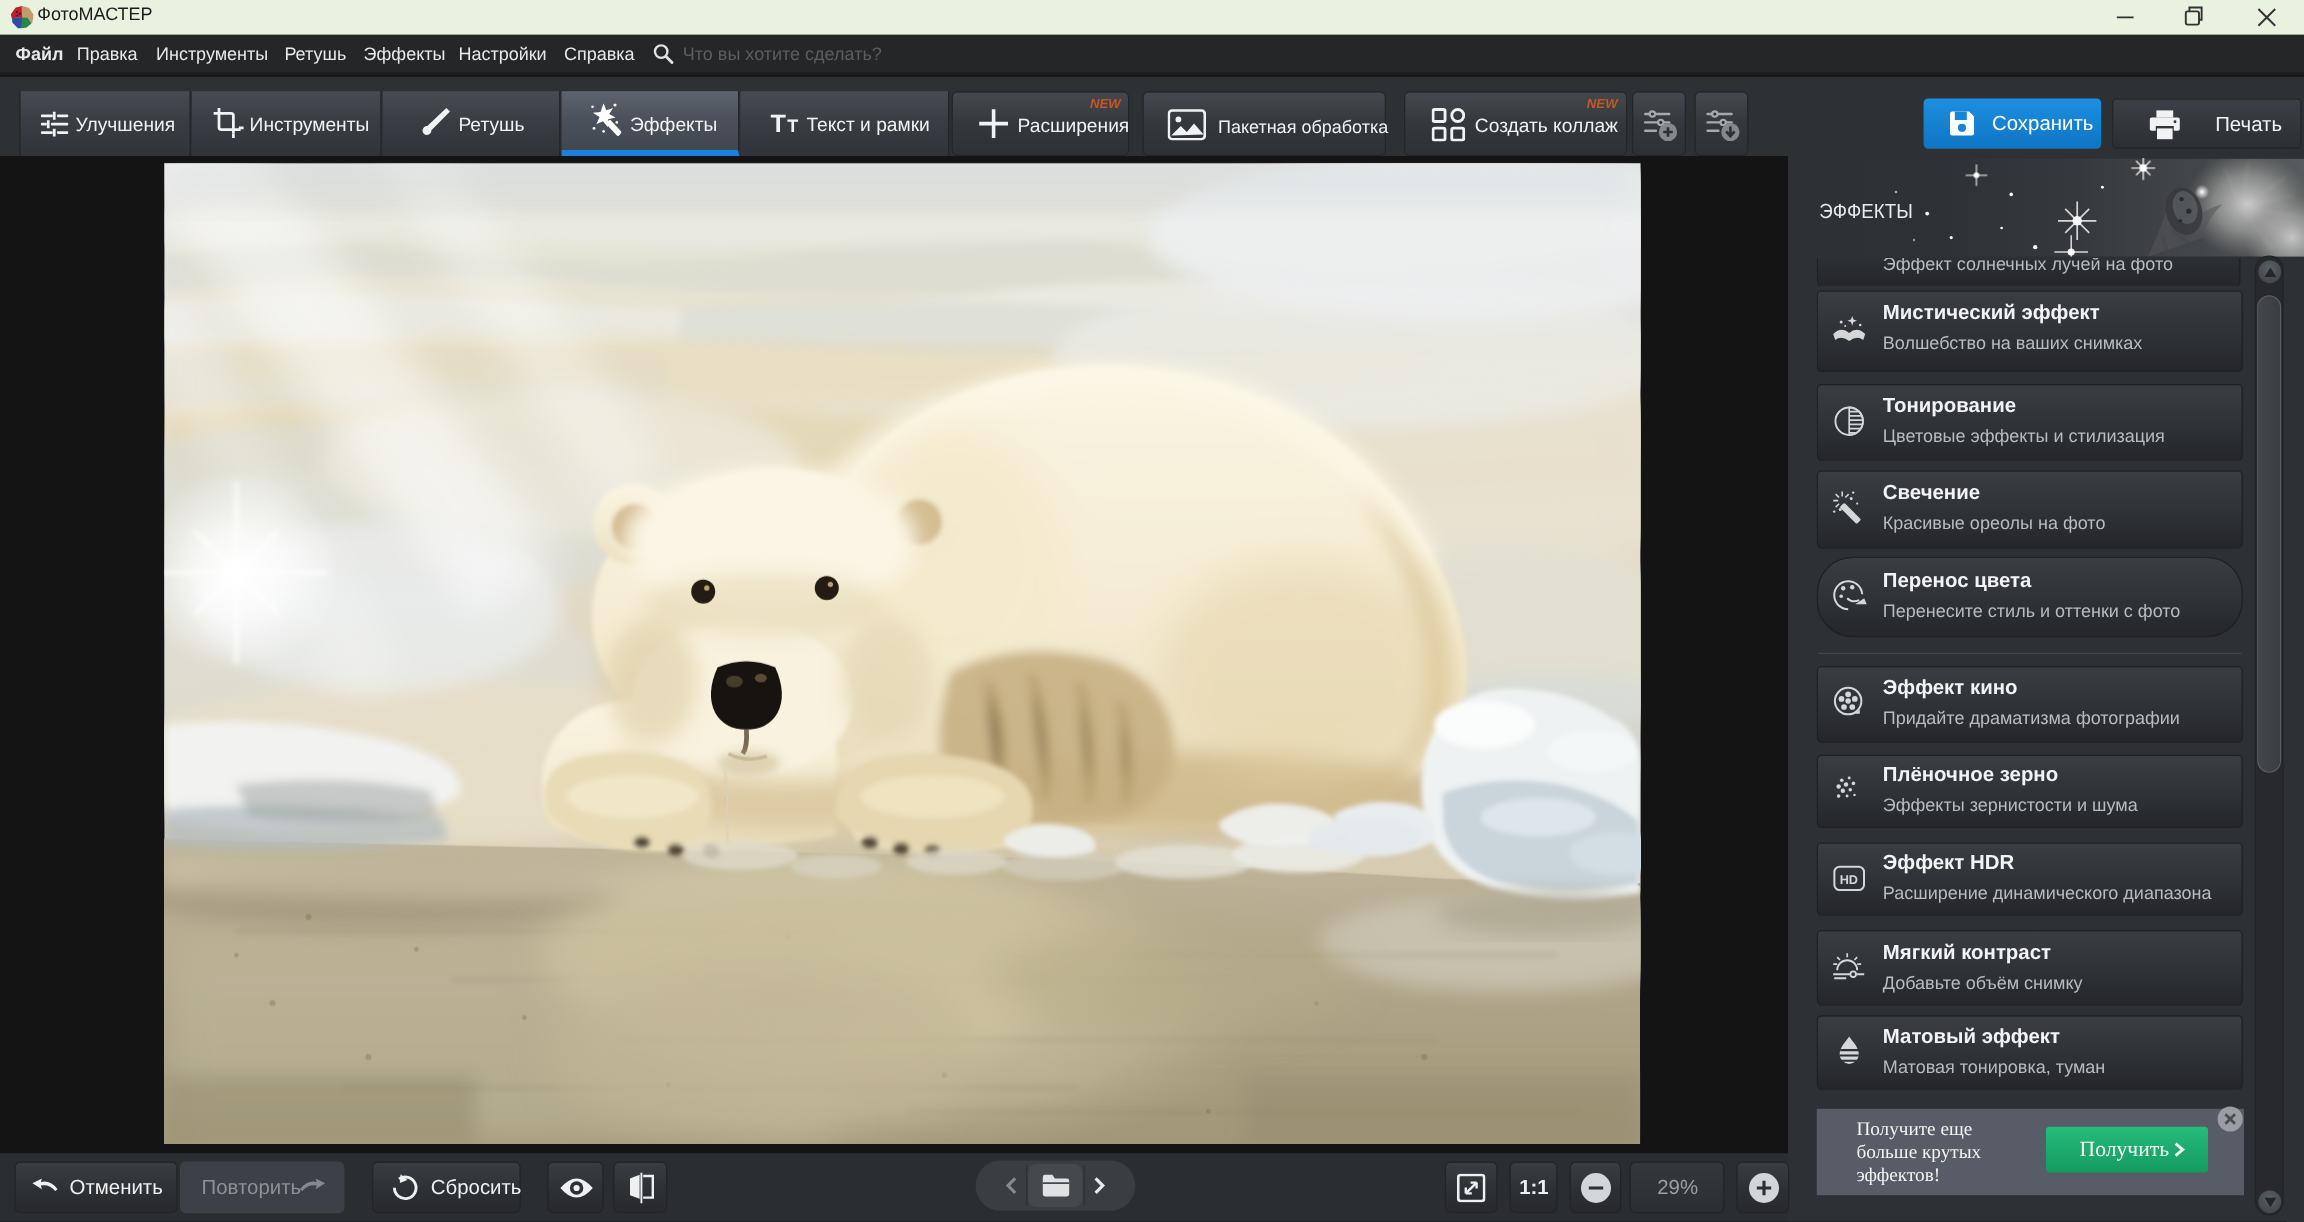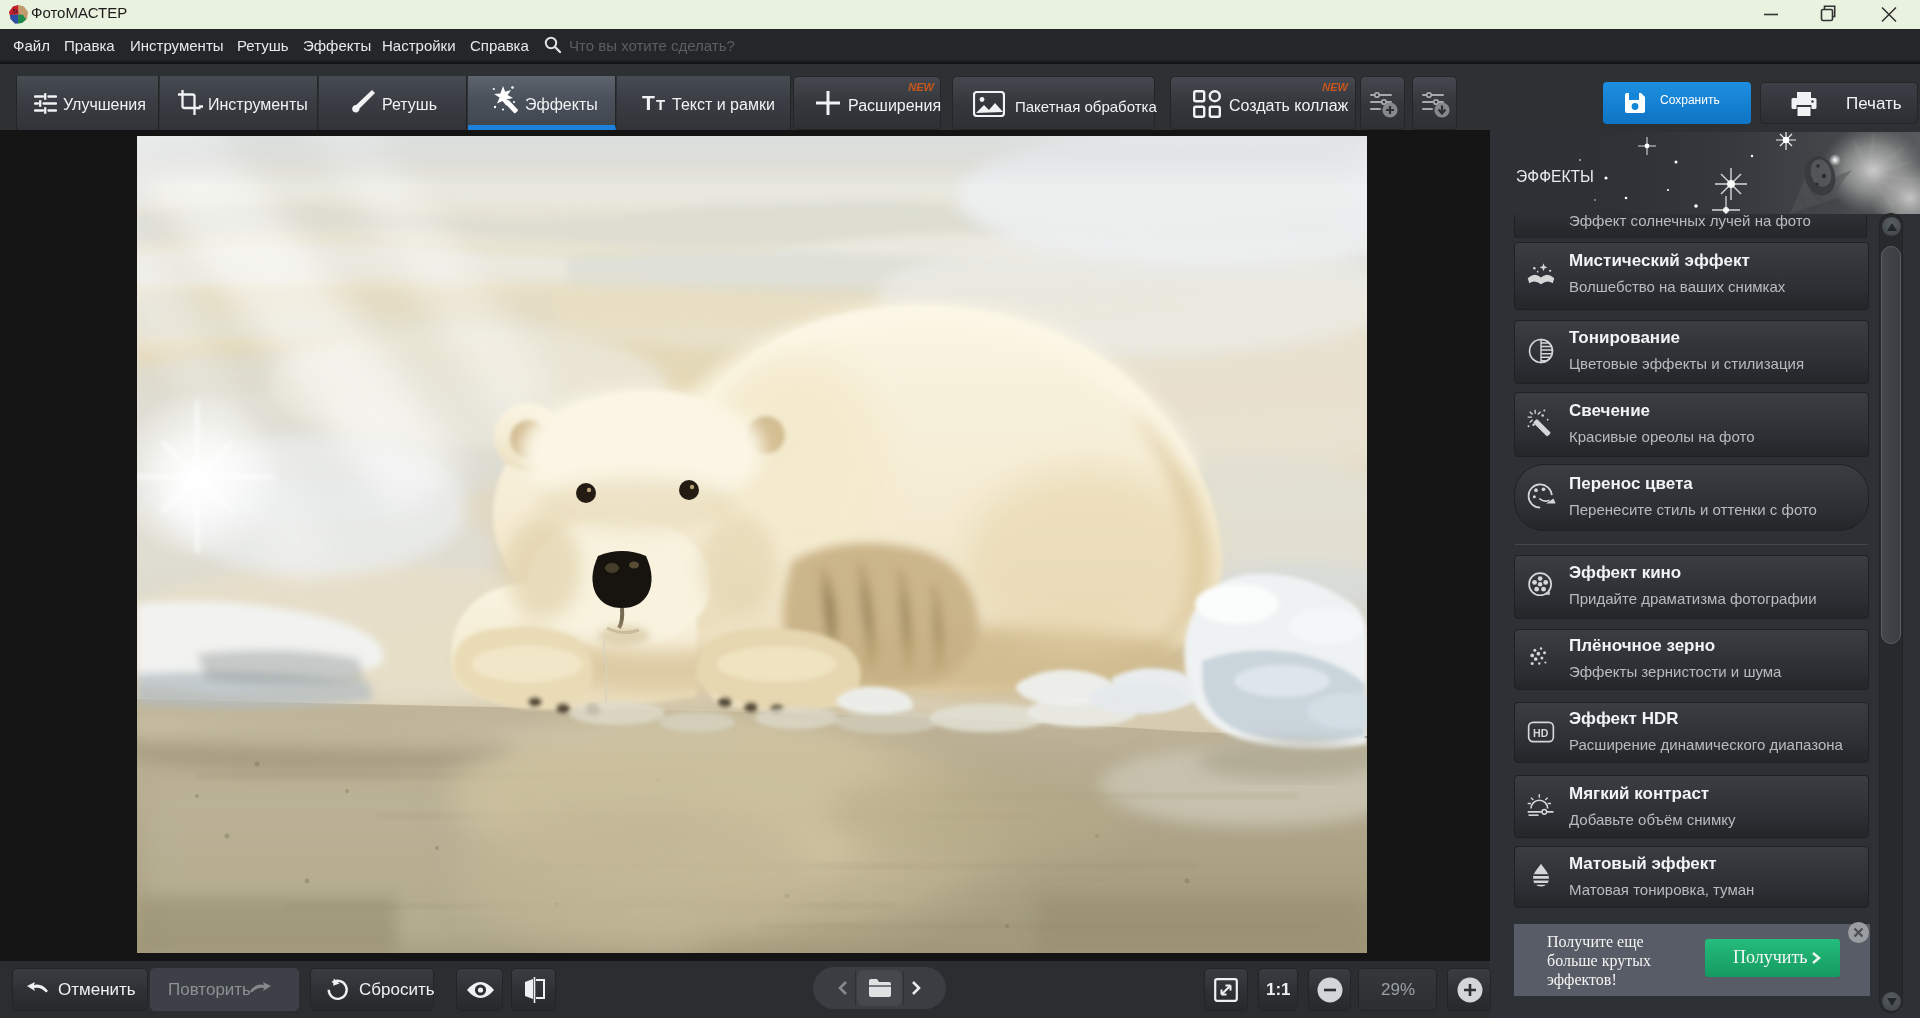--- a/index.html
+++ b/index.html
@@ -19,21 +19,21 @@
   #toolbar { position:absolute; left:0; top:64px; width:1920px; height:66px; background:#2e3134; }
   .tab { position:absolute; top:12px; height:54px; background:linear-gradient(#474c53,#3a3e44 45%,#303439);
          border-right:1px solid #232527; color:#f0f2f3; font-size:16px; }
   .tab.first { border-left:1px solid #232527; }
   .tab.active { background:linear-gradient(#5d646e,#4b525c 45%,#41474f); border-bottom:5px solid #1c80dc; }
   .lab { position:absolute; white-space:nowrap; }
   .btnbox { position:absolute; top:12px; height:54px; background:linear-gradient(#45494f,#34383d 50%,#2d3034);
             border:1px solid #232527; border-radius:5px; color:#f0f2f3; font-size:16px; }
   .newlab { position:absolute; color:#c8571f; font-size:11px; font-weight:bold; font-style:italic; }
   #savebtn { position:absolute; left:1603px; top:18px; width:148px; height:42px; border-radius:4px;
-             background:linear-gradient(#1d8fe0,#0f74c4); color:#fff; font-size:12px; }
+             background:linear-gradient(#1d8fe0,#0f74c4); color:#fff; font-size:17px; }
   #printbtn { position:absolute; left:1760px; top:18px; width:158px; height:42px; border-radius:4px;
               background:linear-gradient(#3c4046,#2b2e32); border:1px solid #232527; color:#f0f2f3; font-size:17px; }
   
   #canvas { position:absolute; left:0; top:130px; width:1490px; height:831px; background:#141414; }
   #photo { position:absolute; left:137px; top:136px; width:1230px; height:817px; }
   
   #sidebar { position:absolute; left:1490px; top:130px; width:430px; height:888px; background:#2d3034; }
   #sbheader { position:absolute; left:0; top:2px; width:430px; height:82px; overflow:hidden; }
   #sbheader .t { position:absolute; left:26px; top:35px; font-size:17px; color:#e8eaec; transform:scaleX(0.92); transform-origin:left; }
   .card { position:absolute; left:24px; width:355px; border-radius:4px;
@@ -82,21 +82,21 @@
   <svg class="winbtn" style="left:1806px;" viewBox="0 0 46 29">
       <rect x="15.5" y="9.5" width="11" height="11" rx="1.5" fill="none" stroke="#333" stroke-width="1.6"></rect>
       <path d="M18.5 9.5 v-3.2 h10.2 v10.2 h-2.2" fill="none" stroke="#333" stroke-width="1.6"></path>
     </svg>
   <svg class="winbtn" style="left:1866px;" viewBox="0 0 46 29">
       <path d="M16 7.5 L30 21.5 M30 7.5 L16 21.5" stroke="#333" stroke-width="1.6"></path>
     </svg>
 </div>
 
 <div id="menubar">
-  <div class="mi" style="left:13px;">Файл</div>
+  <div class="mi" style="left:13px;font-weight:bold;">Файл</div>
   <div class="mi" style="left:64px;">Правка</div>
   <div class="mi" style="left:130px;">Инструменты</div>
   <div class="mi" style="left:237px;">Ретушь</div>
   <div class="mi" style="left:303px;">Эффекты</div>
   <div class="mi" style="left:382px;">Настройки</div>
   <div class="mi" style="left:470px;">Справка</div>
   <svg class="abs" style="left:543px; top:6px;" width="19" height="19" viewBox="0 0 19 19">
     <circle cx="8" cy="8" r="5.2" fill="none" stroke="#dfe1e2" stroke-width="2"></circle>
     <path d="M12 12 L17 17" stroke="#dfe1e2" stroke-width="2.4" stroke-linecap="round"></path>
   </svg>
@@ -688,21 +688,21 @@
   </div>
 </div>
 
 <div id="bottombar">
   <div class="bbtn" style="left:12px; width:136px;">
     <svg class="abs" style="left:13px; top:13px;" width="25" height="16" viewBox="0 0 25 16">
       <path d="M1 9 Q7 1 15 3 L14 0 L22 4 L14 9 L15 6 Q8 4.5 3 10.5 Z" fill="#eef0f1" transform="scale(-1,1) translate(-23,0)"></path>
     </svg>
     <span class="abs" style="left:45px; top:11px;">Отменить</span>
   </div>
-  <div class="bbtn dis" style="left:150px; width:149px;">
+  <div class="bbtn dis" style="left:150px; width:137px;">
     <span class="abs" style="left:17px; top:11px;">Повторить</span>
     <svg class="abs" style="left:98px; top:13px;" width="25" height="16" viewBox="0 0 25 16">
       <path d="M1 9 Q7 1 15 3 L14 0 L22 4 L14 9 L15 6 Q8 4.5 3 10.5 Z" fill="#85898d"></path>
     </svg>
   </div>
   <div class="bbtn" style="left:310px; width:124px;">
     <svg class="abs" style="left:14px; top:9px;" width="24" height="24" viewBox="0 0 24 24">
       <path d="M7.5 4.5 a9 9 0 1 1 -3.8 7.3" fill="none" stroke="#eef0f1" stroke-width="2.4"></path>
       <path d="M8.8 0.5 L8.2 7.8 L14.5 5.4 Z" fill="#eef0f1"></path>
     </svg>

